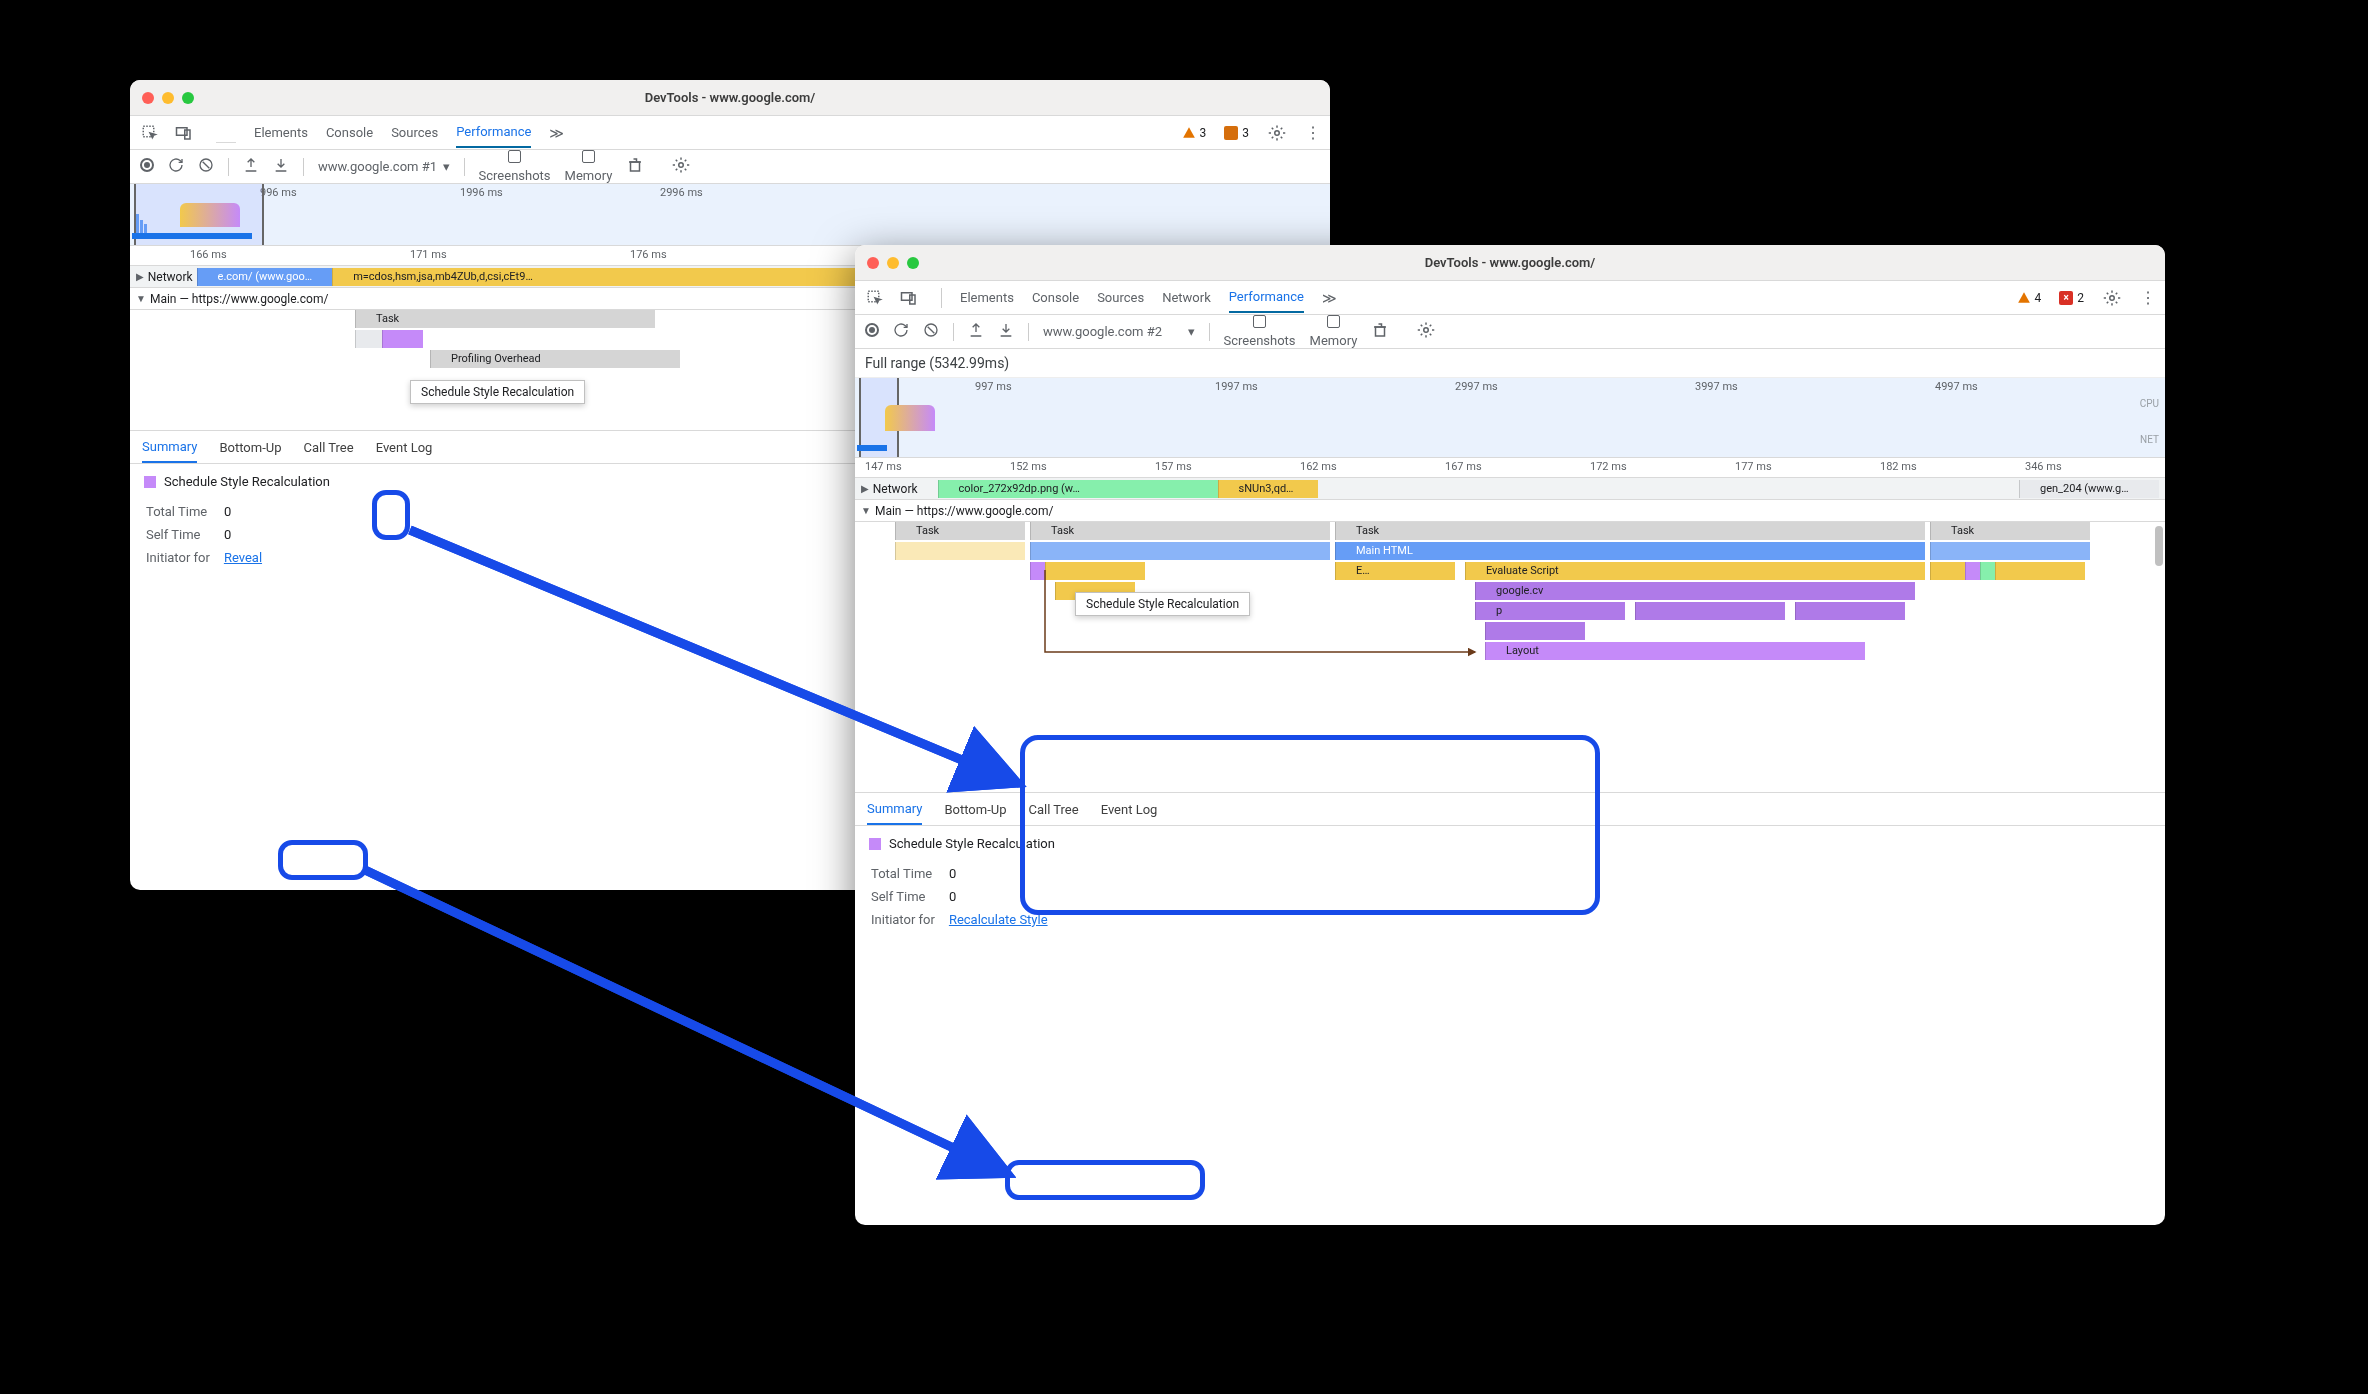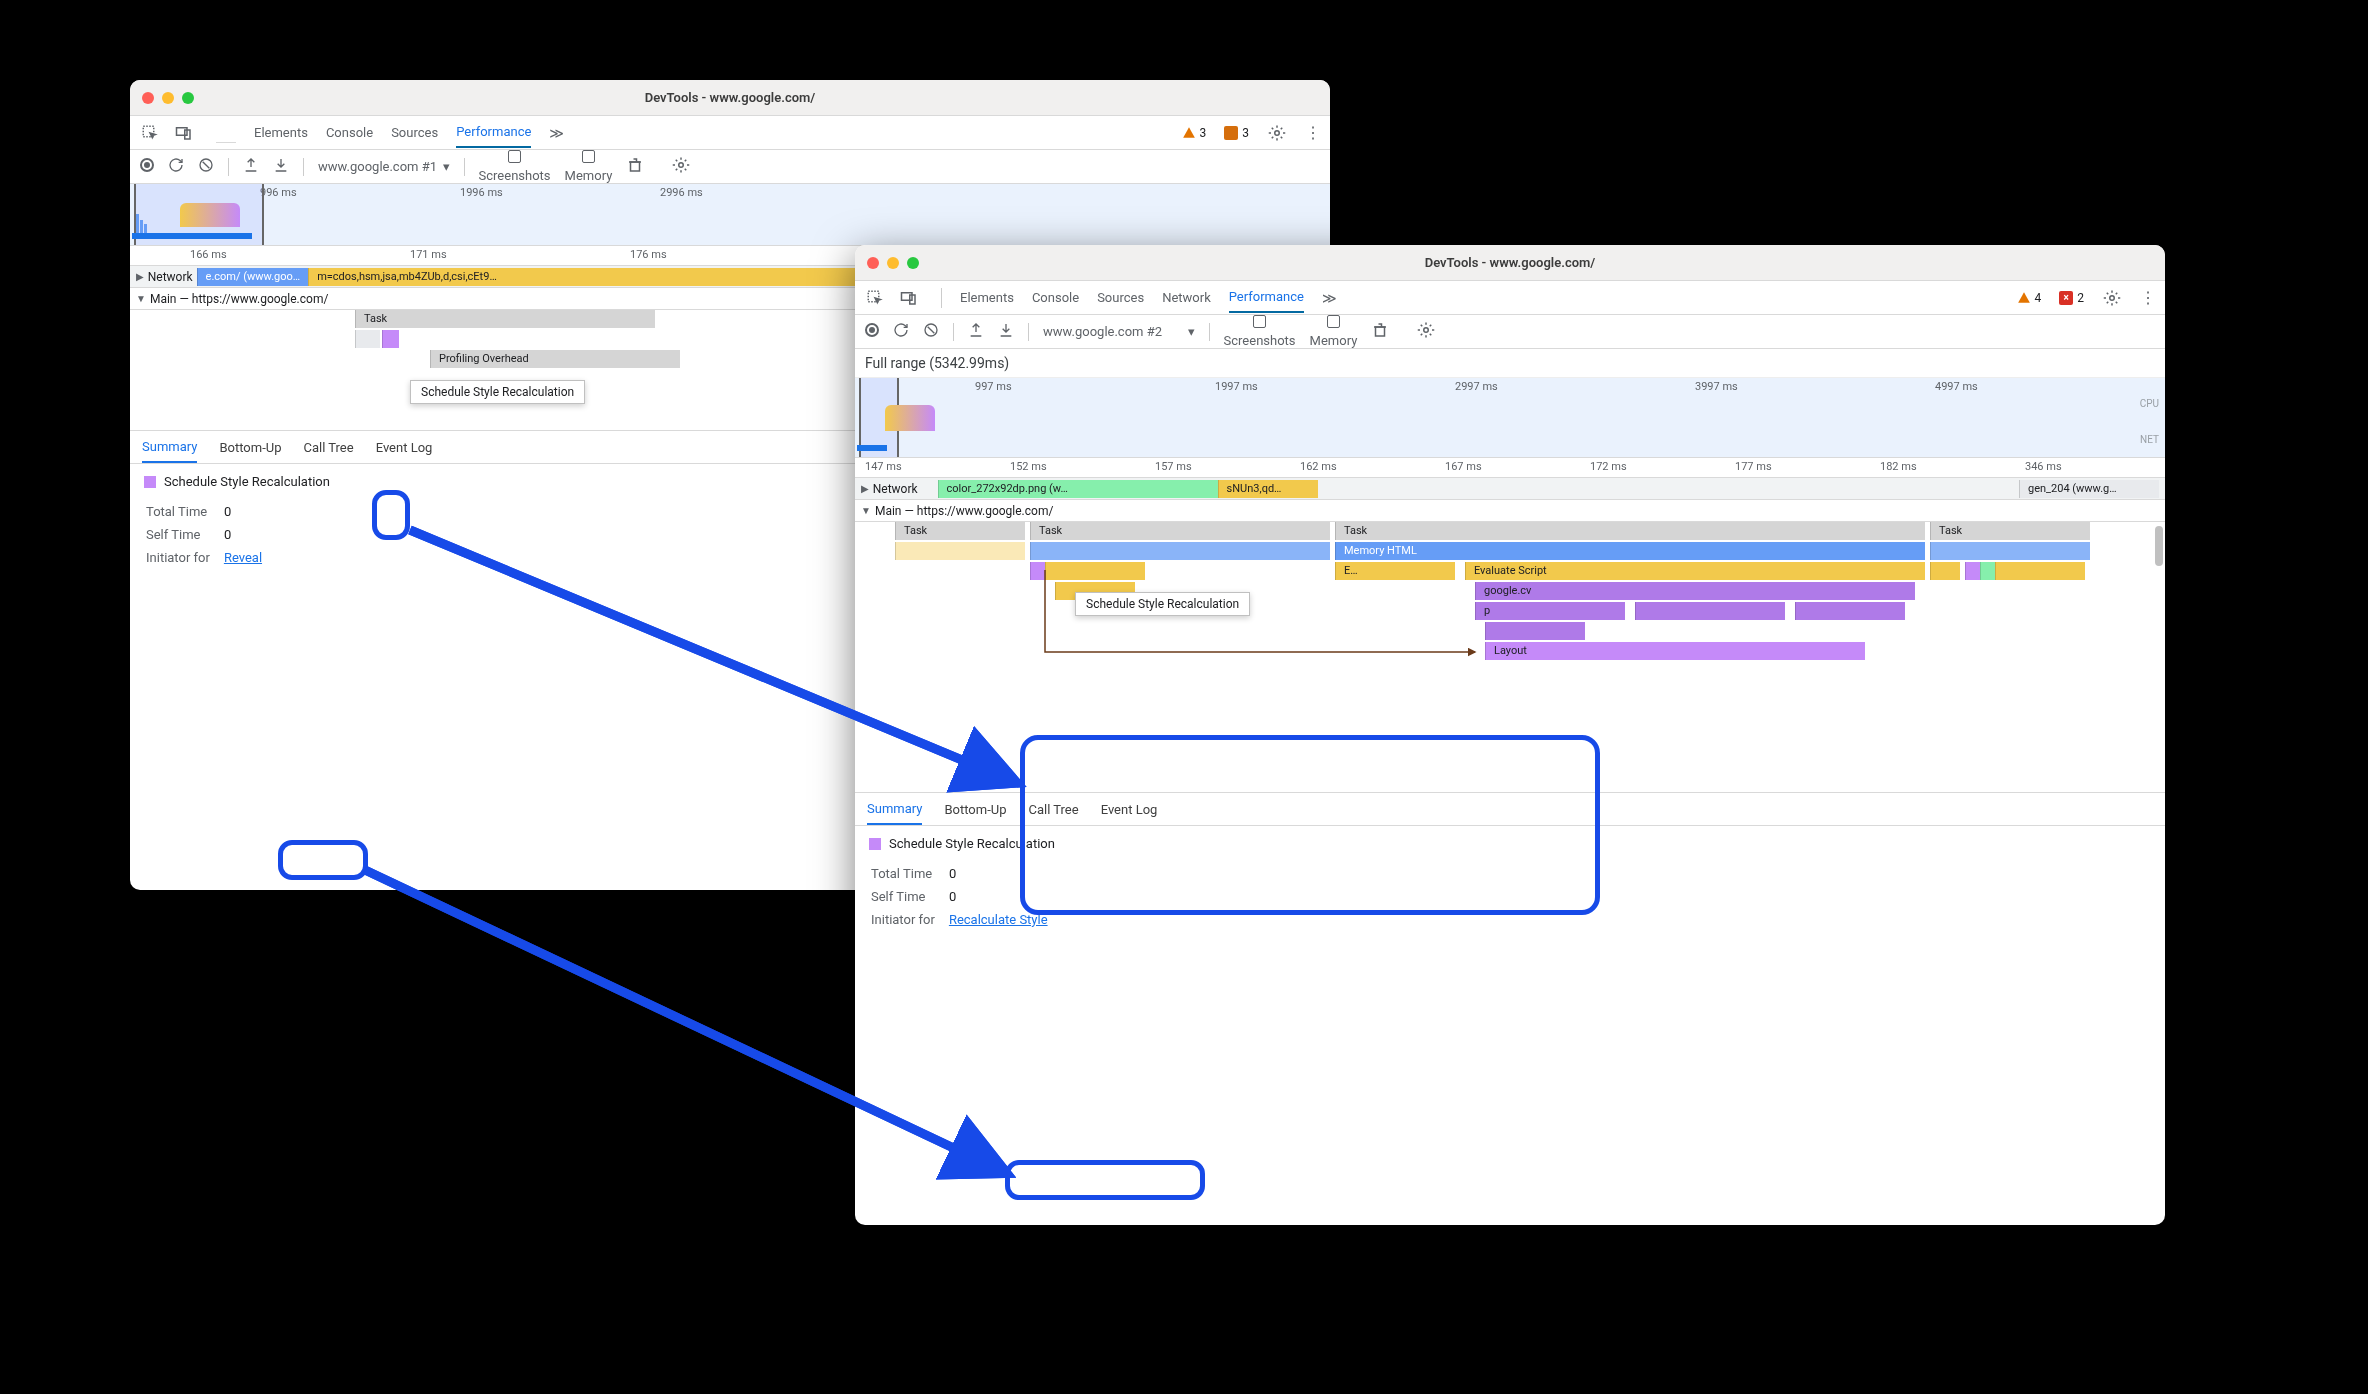--- a/index.html
+++ b/index.html
@@ -29,21 +29,21 @@
   .chkbx { width:13px; height:13px; border:1px solid #5f6368; border-radius:2px; }
   .overview { height: 62px; background: linear-gradient(#eaf2fd,#eaf2fd); position: relative; border-bottom: 1px solid #d9d9d9; }
   .overview .tick { position: absolute; top: 2px; font-size: 11px; color: #5f6368; }
   .ov-bar { position:absolute; bottom:6px; height:6px; background:#1a73e8; }
   .ov-handle { position:absolute; top:0; bottom:0; background: rgba(120,140,255,.15); border-left:2px solid #666; border-right:2px solid #666; }
   .ruler { height: 20px; position: relative; border-bottom: 1px solid #d9d9d9; background:#fff; font-size:11px; color:#5f6368; }
   .ruler span { position: absolute; top: 2px; }
   .trackhdr { height: 22px; background: #f1f3f4; border-bottom: 1px solid #d9d9d9; display: flex; align-items: center; padding: 0 6px; font-size: 12px; color: #202124; }
   .trackhdr .arrow { margin-right: 4px; color:#5f6368; font-size:10px; }
   .flame { position: relative; background: #fff; }
-  .bar { position: absolute; height: 18px; font-size: 11px; line-height: 18px; padding: 0 8px; overflow: hidden; white-space: nowrap; text-overflow: ellipsis; border-left:1px solid rgba(0,0,0,.15); }
+  .bar { position: absolute; height: 18px; font-size: 11px; line-height: 18px; padding: 0 20px; overflow: hidden; white-space: nowrap; text-overflow: ellipsis; border-left:1px solid rgba(0,0,0,.15); }
   .c-grey { background: #d5d5d5; color:#202124; }
   .c-blue { background: #8ab4f8; color:#202124; }
   .c-dblue { background: #669df6; color:#fff; }
   .c-yellow { background: #f2c94c; color:#202124; }
   .c-green { background: #86efac; color:#202124; }
   .c-purple { background: #c58af9; color:#202124; }
   .c-dpurple { background: #af7ae8; color:#202124;}
   .c-ngrey { background: #e8eaed; color:#202124; }
   .c-nyellow { background: #f2c94c66; }
   .tooltip { position: absolute; background: #fff; border: 1px solid #c0c0c0; padding: 4px 10px; font-size: 12px; box-shadow: 0 2px 6px rgba(0,0,0,.2); }
@@ -350,21 +350,21 @@
     </div>
   <div class="flame" style="height:270px;">
 
     <div class="bar c-grey" style="left:40px;top:0;width:130px;">Task</div>
     <div class="bar c-grey" style="left:175px;top:0;width:300px;">Task</div>
     <div class="bar c-grey" style="left:480px;top:0;width:590px;">Task</div>
     <div class="bar c-grey" style="left:1075px;top:0;width:160px;">Task</div>
 
     <div class="bar c-nyellow" style="left:40px;top:20px;width:130px;"></div>
     <div class="bar c-blue" style="left:175px;top:20px;width:300px;"></div>
-    <div class="bar c-dblue" style="left:480px;top:20px;width:590px;">Memory HTML</div>
+    <div class="bar c-dblue" style="left:480px;top:20px;width:590px;">Main HTML</div>
     <div class="bar c-blue" style="left:1075px;top:20px;width:160px;"></div>
 
     <div class="bar c-purple" style="left:175px;top:40px;width:10px;"></div>
     <div class="bar c-yellow" style="left:190px;top:40px;width:100px;"></div>
     <div class="bar c-yellow" style="left:480px;top:40px;width:120px;">E…</div>
     <div class="bar c-yellow" style="left:610px;top:40px;width:460px;">Evaluate Script</div>
     <div class="bar c-yellow" style="left:1075px;top:40px;width:30px;"></div>
     <div class="bar c-purple" style="left:1110px;top:40px;width:10px;"></div>
     <div class="bar c-green" style="left:1125px;top:40px;width:10px;"></div>
     <div class="bar c-yellow" style="left:1140px;top:40px;width:90px;"></div>

